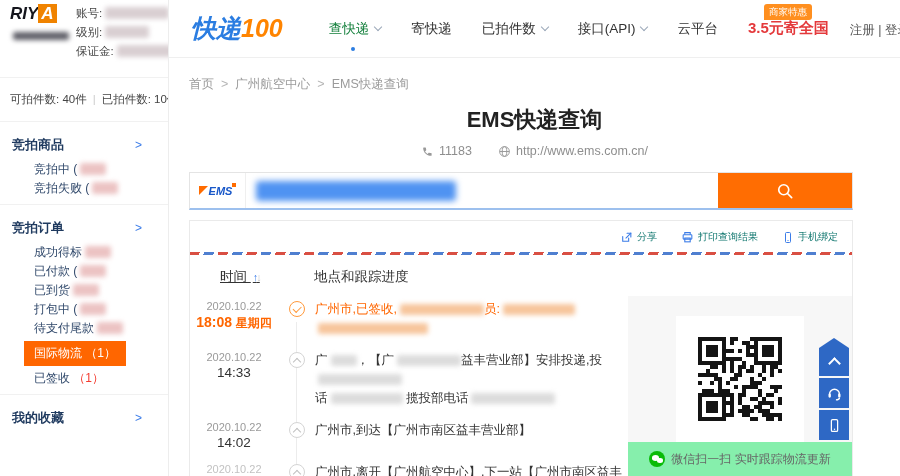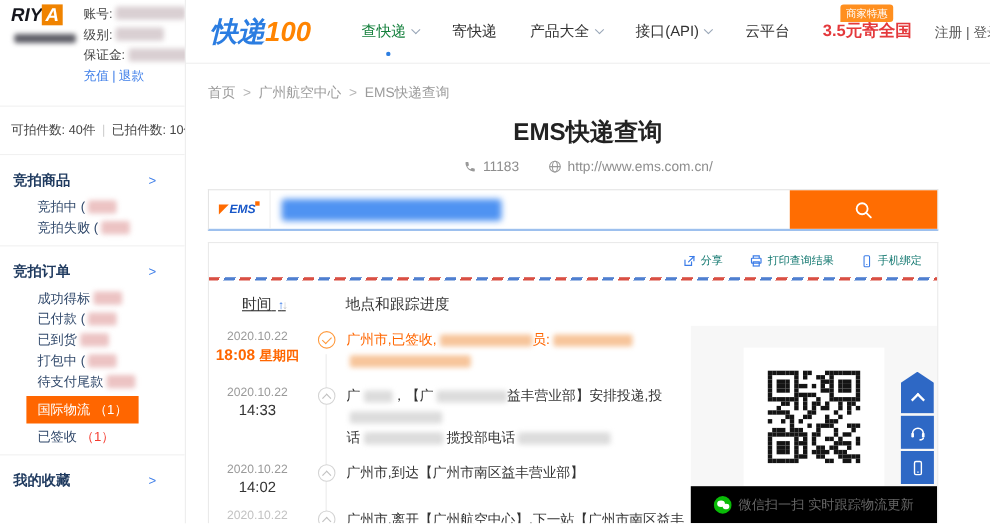--- a/index.html
+++ b/index.html
@@ -111,21 +111,21 @@
     border-left:1.5px solid #c0c0c0; border-top:1.5px solid #c0c0c0; transform:rotate(45deg); }
   .r-text { flex:1; font-size:12.5px; line-height:19px; color:#333; padding-right:6px; }
   .trow.first .r-text { color:#ff6600; }
   .r-text .blur { height:11px; }
 
   .qr-col { width:224px; min-width:224px; background:#f7f7f7; display:flex; flex-direction:column; }
   .qr-white { width:128px; height:128px; background:#fff; margin:20px auto 0; display:flex;
     align-items:center; justify-content:center; }
   [data-name="qr-code"] { position:relative; width:84px; height:84px; }
   [data-name="qr-code"] i { position:absolute; width:4px; height:4px; background:#141414; }
-  .qr-caption { margin-top:auto; background:#000000; height:34px; display:flex;
+  .qr-caption { margin-top:auto; background:#86efac; height:34px; display:flex;
     align-items:center; justify-content:center; gap:6px; font-size:12px; color:#666; }
   .wx-icon { width:16px; height:16px; border-radius:50%; background:#09bb07; position:relative; }
   .wx-icon::before { content:""; position:absolute; left:3px; top:4px; width:7px; height:5.5px;
     border-radius:50%; background:#fff; }
   .wx-icon::after { content:""; position:absolute; left:8px; top:7px; width:5.5px; height:4.5px;
     border-radius:50%; background:#fff; }
 
   .fab-col { position:absolute; right:51px; top:338px; width:30px; z-index:5; }
   .fab { width:30px; height:30px; background:#2e68c5; margin-bottom:2px; display:flex;
     align-items:center; justify-content:center; cursor:pointer; }
@@ -142,21 +142,20 @@
   <aside class="sidebar" data-name="auction-sidebar">
     <div class="side-top" data-name="account-panel">
       <div class="riya" data-name="riya-logo">
         <div class="riya-line" data-name="riya-logo-text"><span>RIY</span><span class="riya-a" data-name="riya-logo-accent">A</span></div>
         <div class="riya-sub blur b-d w56" data-name="riya-logo-subtitle-redacted"></div>
       </div>
       <div class="acct" data-name="account-info">
         <div class="acct-row" data-name="account-id-row"><span>账号:</span><span class="blur b-g w64" data-name="account-id-redacted"></span></div>
         <div class="acct-row" data-name="account-level-row"><span>级别:</span><span class="blur b-g w44" data-name="account-level-redacted"></span></div>
         <div class="acct-row" data-name="account-deposit-row"><span>保证金:</span><span class="blur b-g w56" data-name="account-deposit-redacted"></span></div>
-        <div class="acct-links" data-name="account-links"><span data-name="recharge-link">充值</span><span class="sep" data-name="link-separator">|</span><span data-name="refund-link">退款</span></div>
       </div>
     </div>
     <div class="divider" data-name="divider"></div>
     <div class="stats" data-name="auction-stats"><span>可拍件数: 40件</span><span class="sep">|</span><span>已拍件数: 10件</span></div>
     <div class="divider" data-name="divider"></div>
 
     <div class="sec-title" data-name="sidebar-section-auction-goods">
       <span>竞拍商品</span>
         <span class="sec-arrow" data-name="chevron-right-icon">&gt;</span>
     </div>
@@ -184,21 +183,21 @@
 
   </aside>
 
   <div class="main" data-name="main-content">
 
     <div class="topbar" data-name="kuaidi100-topbar">
       <div class="kd-logo" data-name="kuaidi100-logo"><span class="t1">快递</span><span class="t2">100</span></div>
       <div class="nav" data-name="main-nav">
         <span class="nav-item active" data-name="nav-item-track"><span>查快递</span><span class="caret" data-name="chevron-down-icon"></span></span>
         <span class="nav-item" data-name="nav-item-send">寄快递</span>
-        <span class="nav-item" data-name="nav-item-products"><span>产品大全</span><span class="caret" data-name="chevron-down-icon"></span></span>
+        <span class="nav-item" data-name="nav-item-products"><span>已拍件数</span><span class="caret" data-name="chevron-down-icon"></span></span>
         <span class="nav-item" data-name="nav-item-api"><span>接口(API)</span><span class="caret" data-name="chevron-down-icon"></span></span>
         <span class="nav-item" data-name="nav-item-cloud">云平台</span>
       </div>
       <div class="promo" data-name="promo-link">
         <span class="promo-badge" data-name="promo-badge">商家特惠</span>
         <span class="promo-label" data-name="promo-label">3.5元寄全国</span>
       </div>
       <span class="auth" data-name="register-login-link">注册 | 登录</span>
     </div>
 

